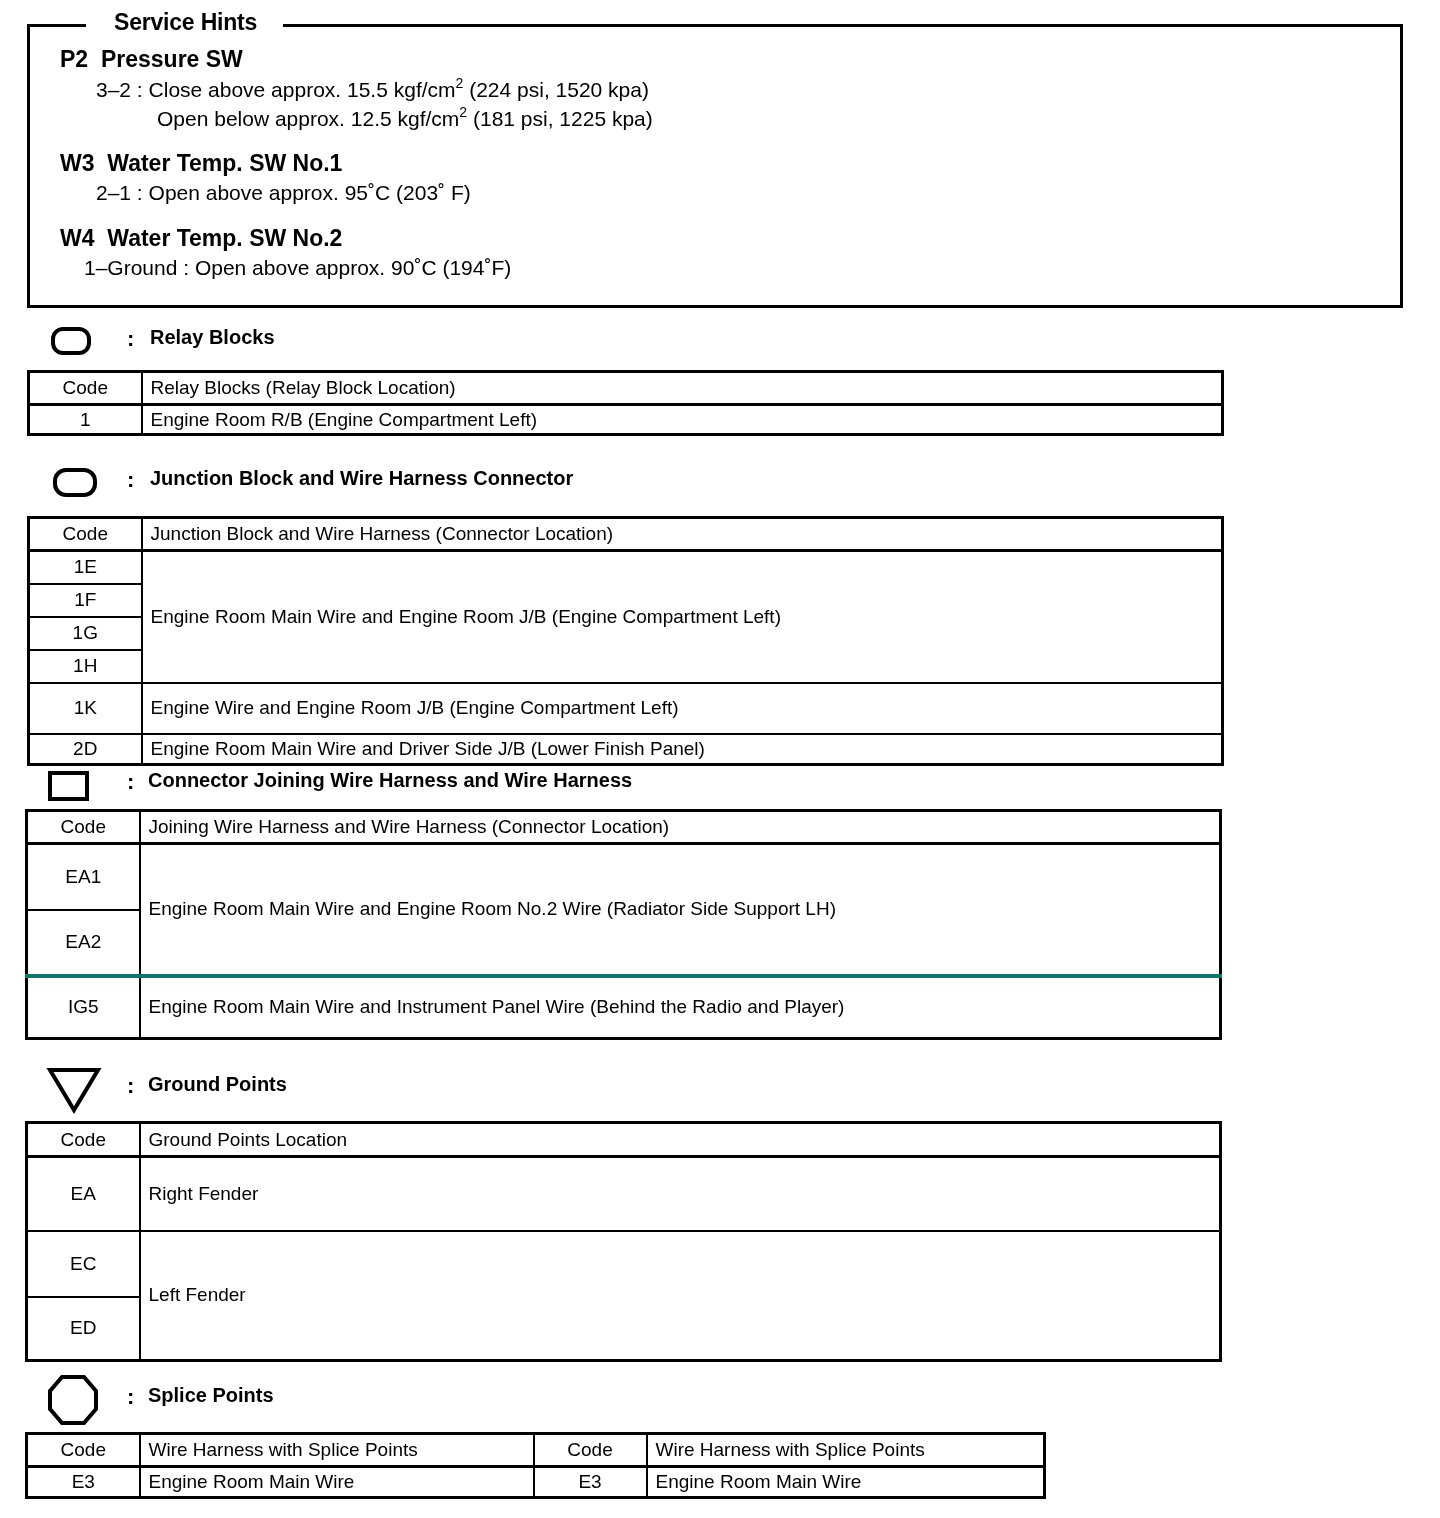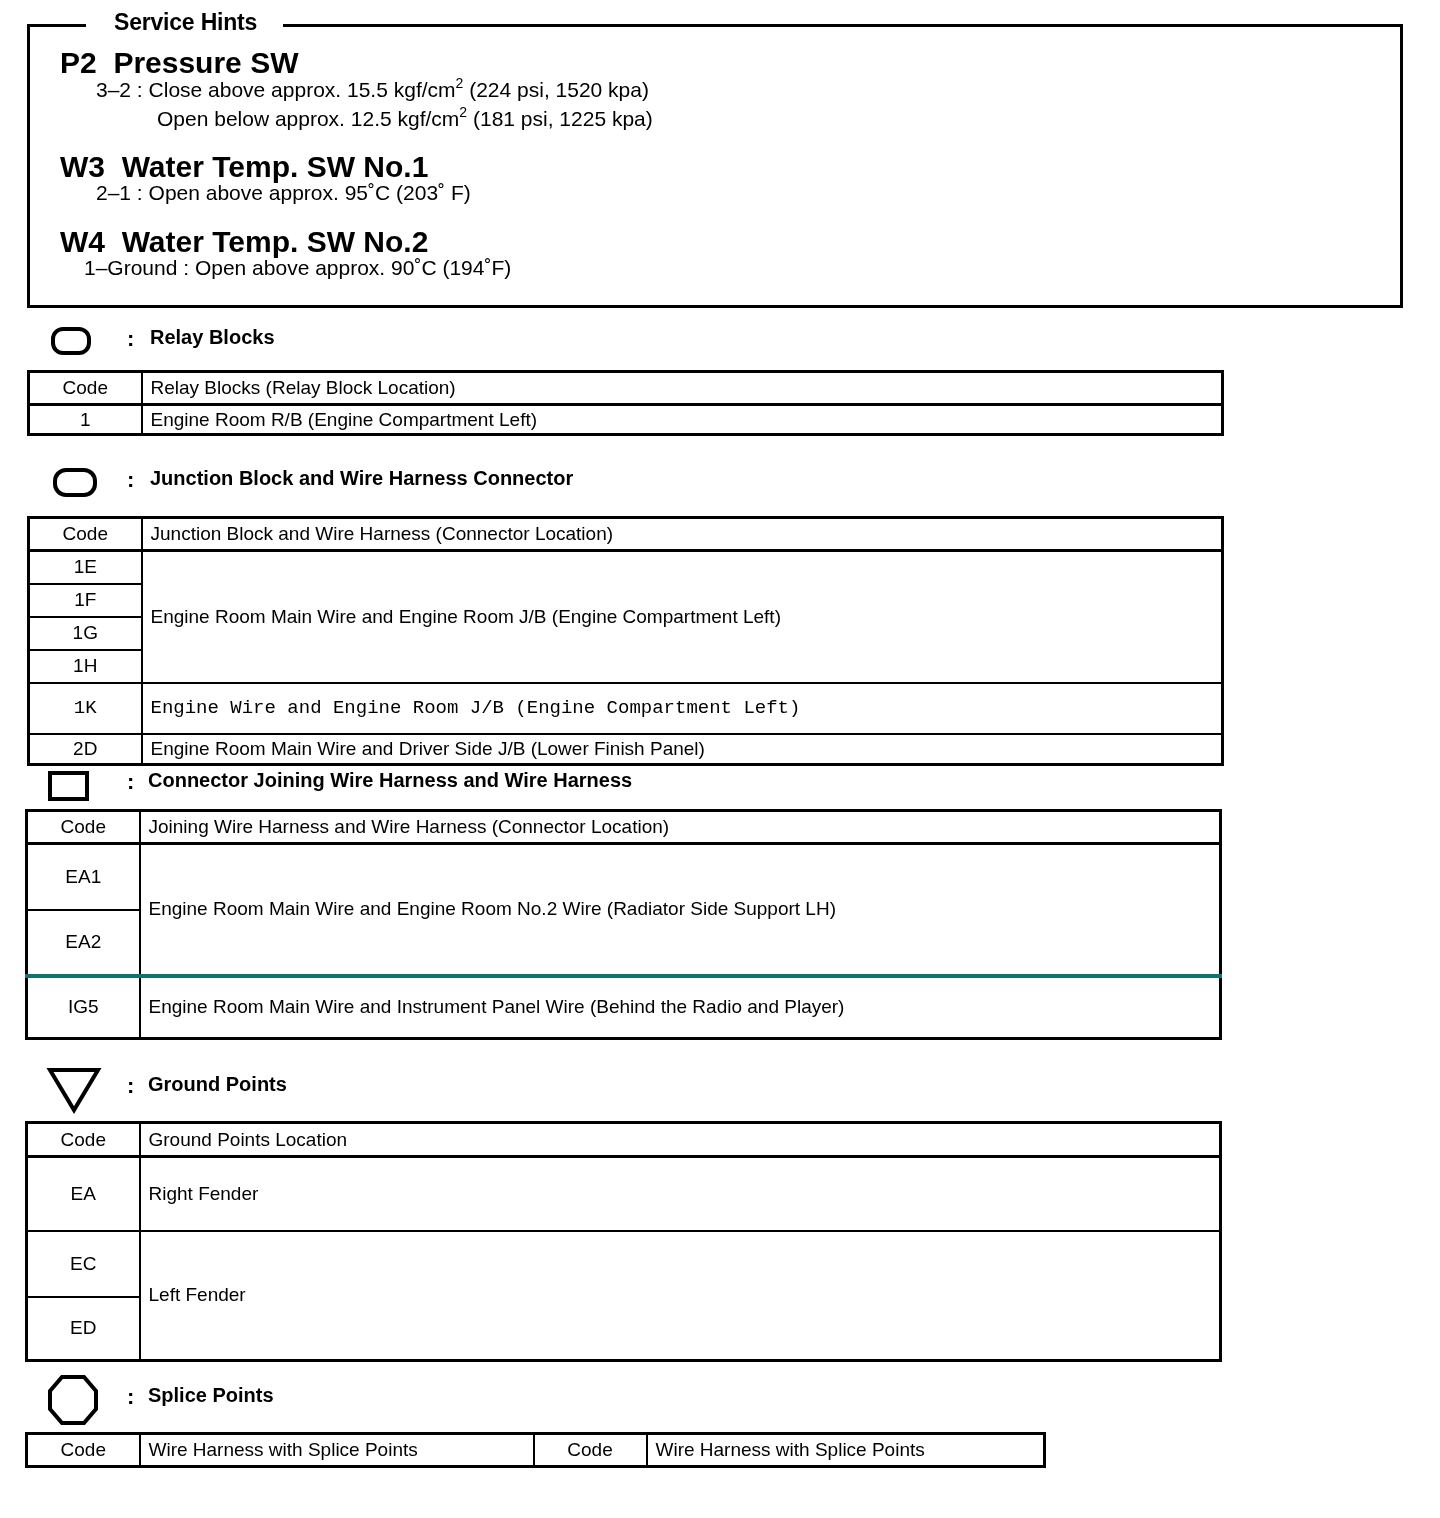--- a/index.html
+++ b/index.html
@@ -11,21 +11,21 @@
 
     
     .hints-box {
       position: absolute; left: 27px; top: 24px; width: 1376px; height: 284px;
       border: 3px solid #000; box-sizing: border-box;
     }
     .hints-title {
       position: absolute; left: 86px; top: 8px; background: #fff; padding: 0 26px 0 28px;
       font-size: 23px; font-weight: bold; letter-spacing: -0.2px;
     }
-    .hint-head { position: absolute; font-size: 30px; font-weight: bold; }
+    .hint-head { position: absolute; font-size: 23px; font-weight: bold; }
     .hint-line { position: absolute; font-size: 21px; white-space: nowrap; }
     .hint-line sup { font-size: 14px; vertical-align: 9px; line-height: 0; }
 
     
     .sec-icon { position: absolute; }
     .sec-colon { position: absolute; font-size: 22px; font-weight: bold; }
     .sec-title { position: absolute; font-size: 20px; font-weight: bold; white-space: nowrap; }
 
     
     table.grid {
@@ -114,21 +114,21 @@
   </tr>
   <tr style="height:33px;">
     <td class="code">1F</td>
   </tr>
   <tr style="height:33px;">
     <td class="code">1G</td>
   </tr>
   <tr style="height:33px;">
     <td class="code">1H</td>
   </tr>
-  <tr style="height:51px;font-family:Liberation Mono, monospace;">
+  <tr style="height:51px;">
     <td class="code">1K</td>
     <td>Engine Wire and Engine Room J/B (Engine Compartment Left)</td>
   </tr>
   <tr style="height:31px;">
     <td class="code">2D</td>
     <td>Engine Room Main Wire and Driver Side J/B (Lower Finish Panel)</td>
   </tr>
 </tbody>
   </table>
 
@@ -203,14 +203,20 @@
       <col style="width:113px">
       <col>
     </colgroup>
   <tbody>
       <tr class="head" style="height:33px;">
     <td class="code">Code</td>
     <td>Wire Harness with Splice Points</td>
     <td class="code thin-l">Code</td>
     <td>Wire Harness with Splice Points</td>
   </tr>
+  <tr style="height:31px;">
+    <td class="code">E3</td>
+    <td>Engine Room Main Wire</td>
+    <td class="code thin-l">E3</td>
+    <td>Engine Room Main Wire</td>
+  </tr>
 </tbody>
   </table>
 
 </body></html>

